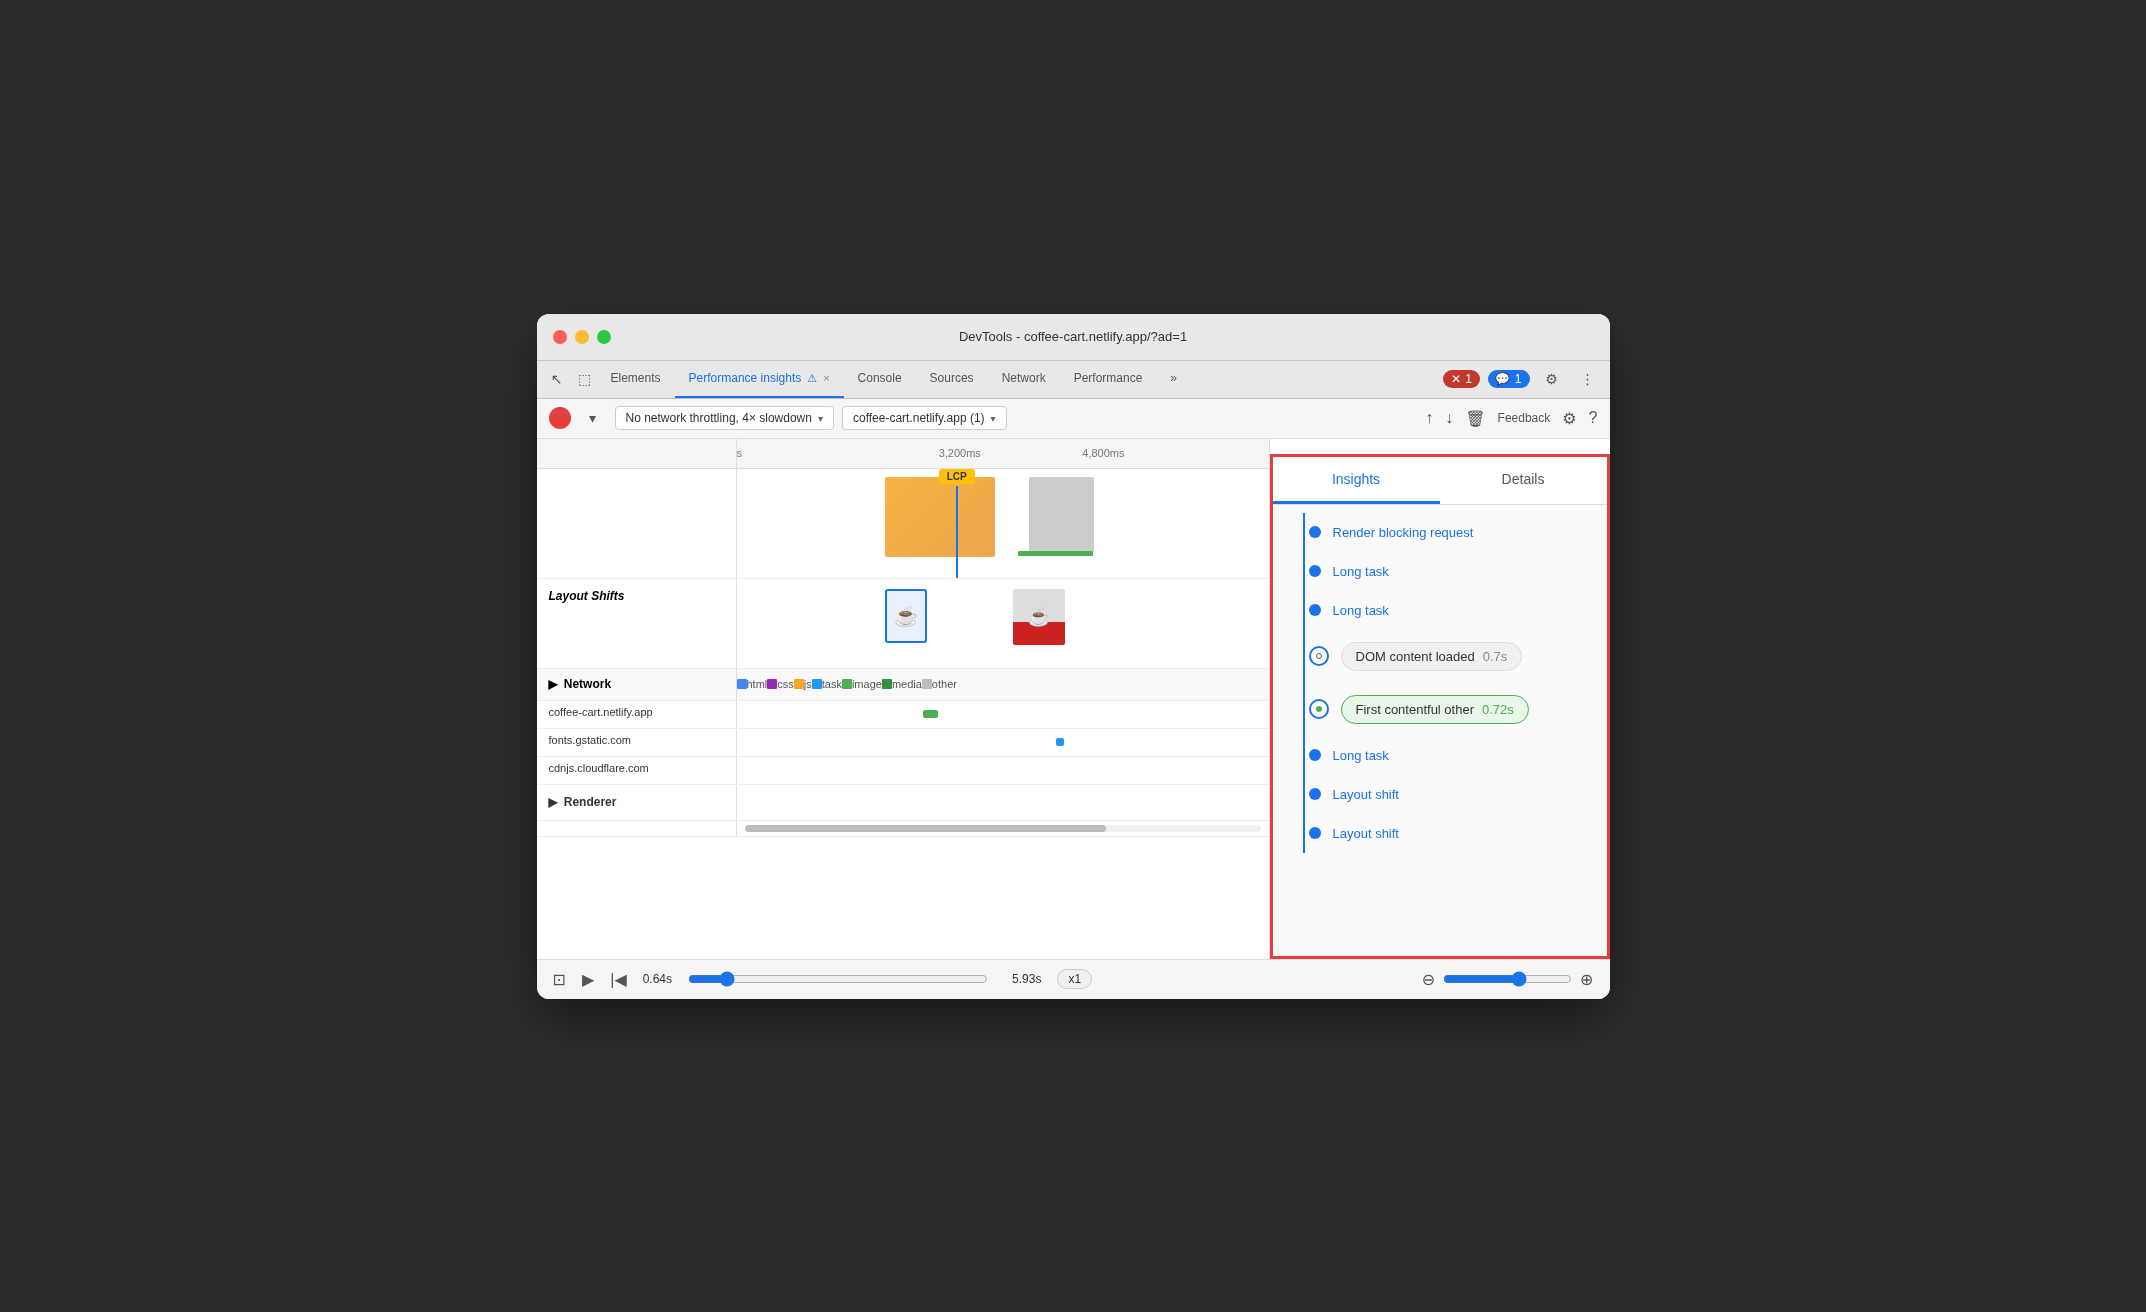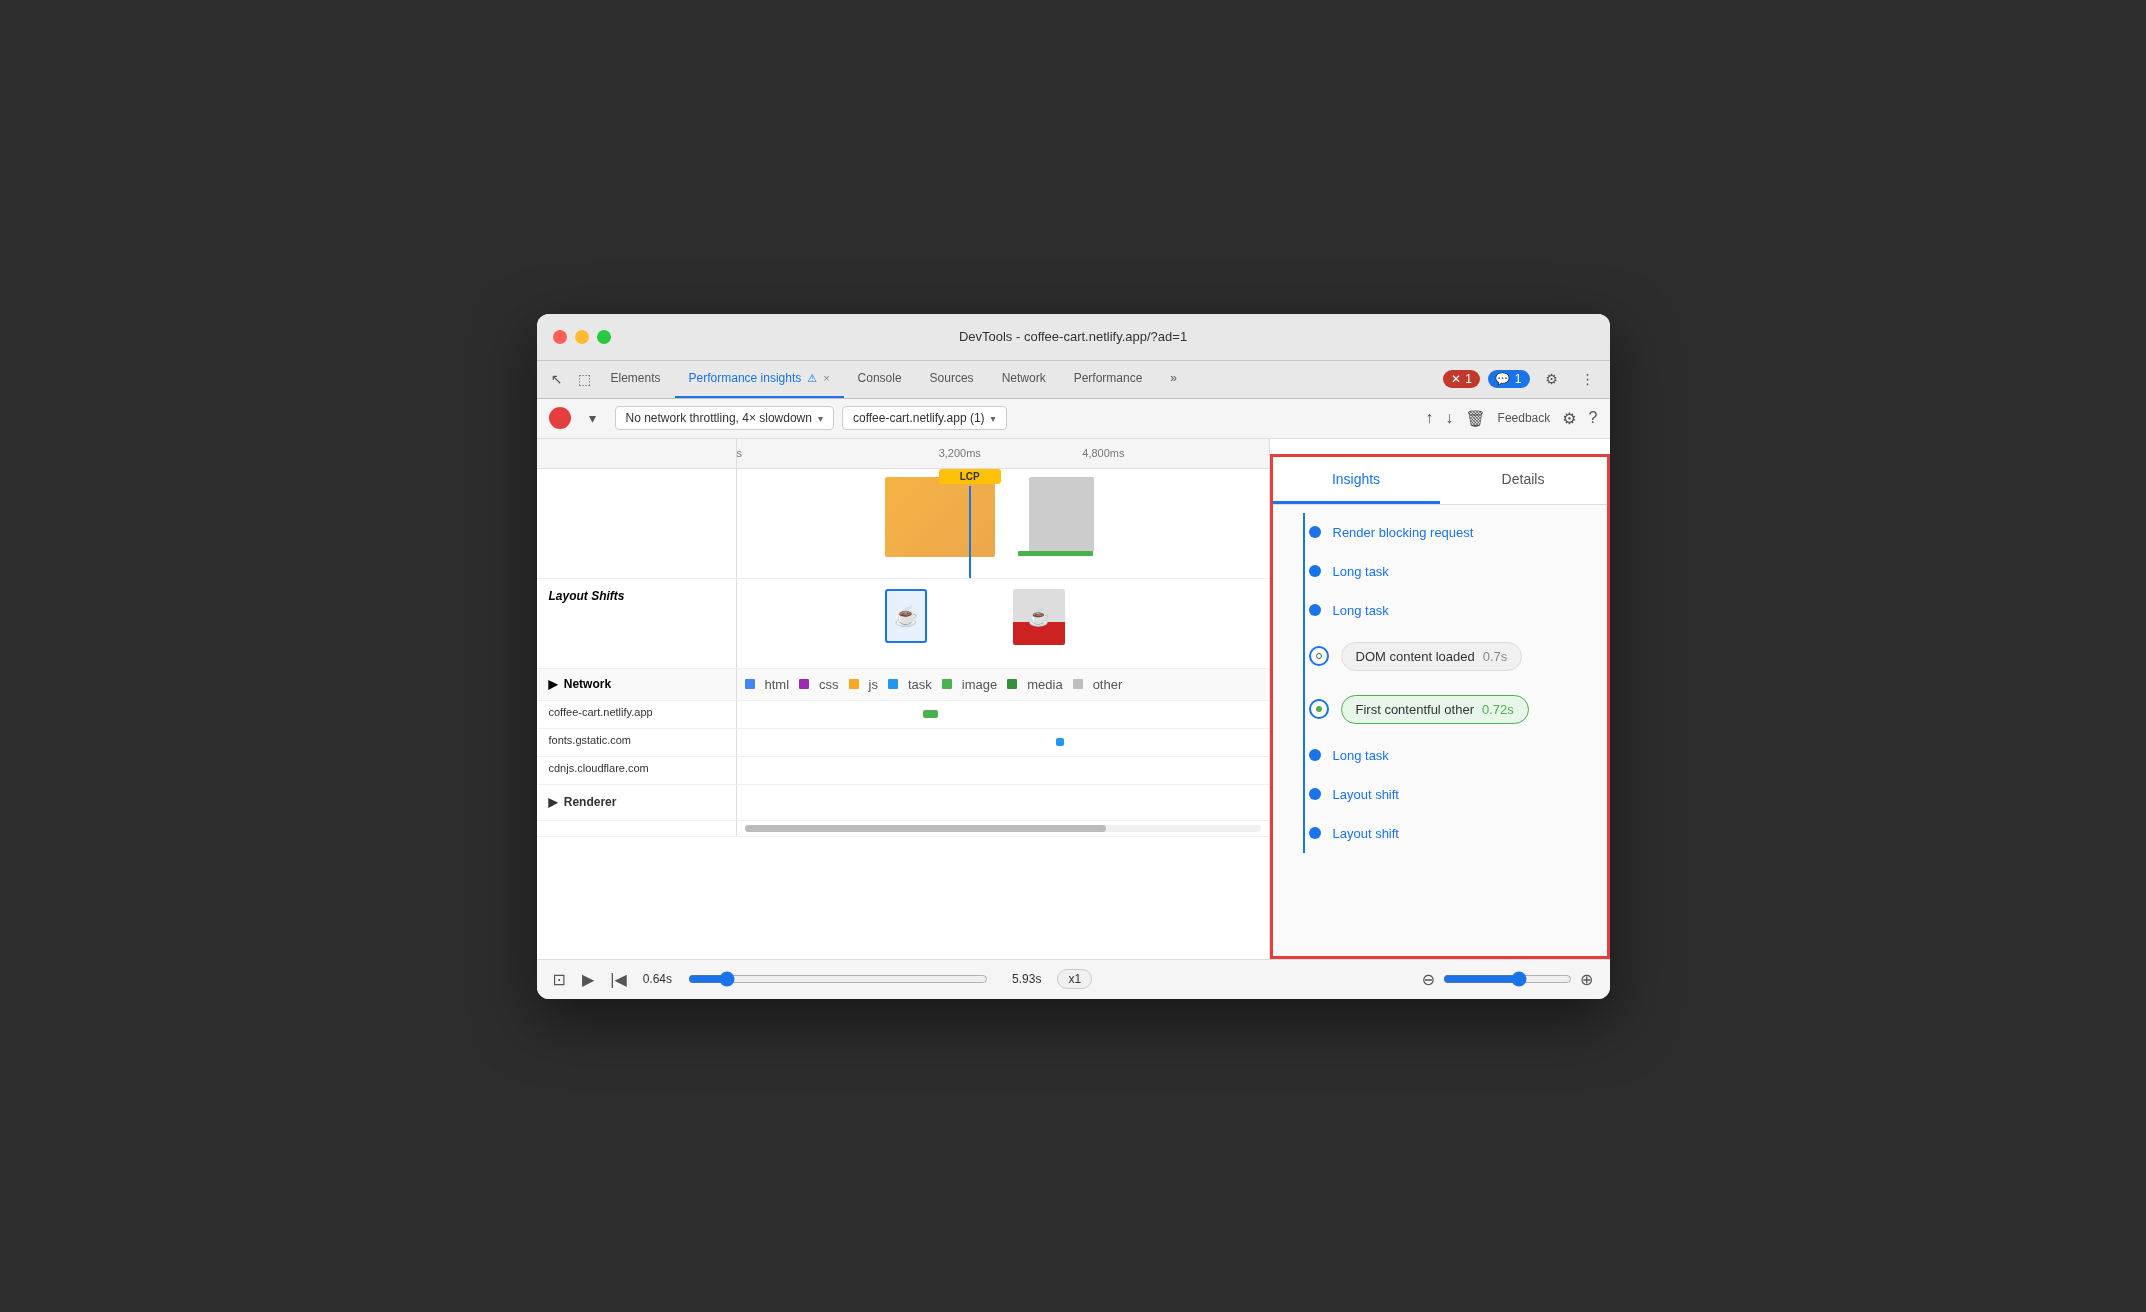--- a/index.html
+++ b/index.html
@@ -263,24 +263,23 @@
 
     .timeline-row {
       display: flex;
       border-bottom: 1px solid #eee;
       min-height: 60px;
     }
 
     
     .network-legend {
       display: flex;
-      gap: 10px;
-      align-items: center;
-      padding: 4px 8px;
-      font-size: 13px;
+      align-items: center;
+      padding: 4px 0;
+      font-size: 11px;
       color: #555;
     }
 
     .legend-dot {
       width: 10px;
       height: 10px;
       border-radius: 1px;
       display: inline-block;
     }
 
@@ -581,21 +580,21 @@
         </div>
       </div>
 
       <div class="timeline-body">
 
         <div class="timeline-row" style="min-height:110px; position:relative;">
           <div class="timeline-label-col" style="border-right:1px solid #ddd;"></div>
           <div style="flex:1;position:relative;overflow:hidden;">
 
             <div style="position:absolute;left:38%;top:0;display:flex;flex-direction:column;align-items:center;z-index:5;">
-              <div style="background:#ffc107;color:#333;font-size:10px;padding:2px 21px;border-radius:3px;font-weight:700;margin-bottom:2px;">LCP</div>
+              <div style="background:#ffc107;color:#333;font-size:10px;padding:2px 8px;border-radius:3px;font-weight:700;margin-bottom:2px;">LCP</div>
               <div style="width:2px;height:200px;background:#1a73e8;"></div>
             </div>
 
             <div style="position:absolute;left:28%;top:8px;width:110px;height:80px;background:linear-gradient(135deg,#f5a623,#e8972d);opacity:0.85;border-radius:2px;"></div>
 
             <div style="position:absolute;left:55%;top:8px;width:65px;height:75px;background:#ccc;border-radius:2px;"></div>
 
             <div style="position:absolute;left:53%;top:82px;width:75px;height:5px;background:#4caf50;border-radius:1px;"></div>
           </div>
         </div>

